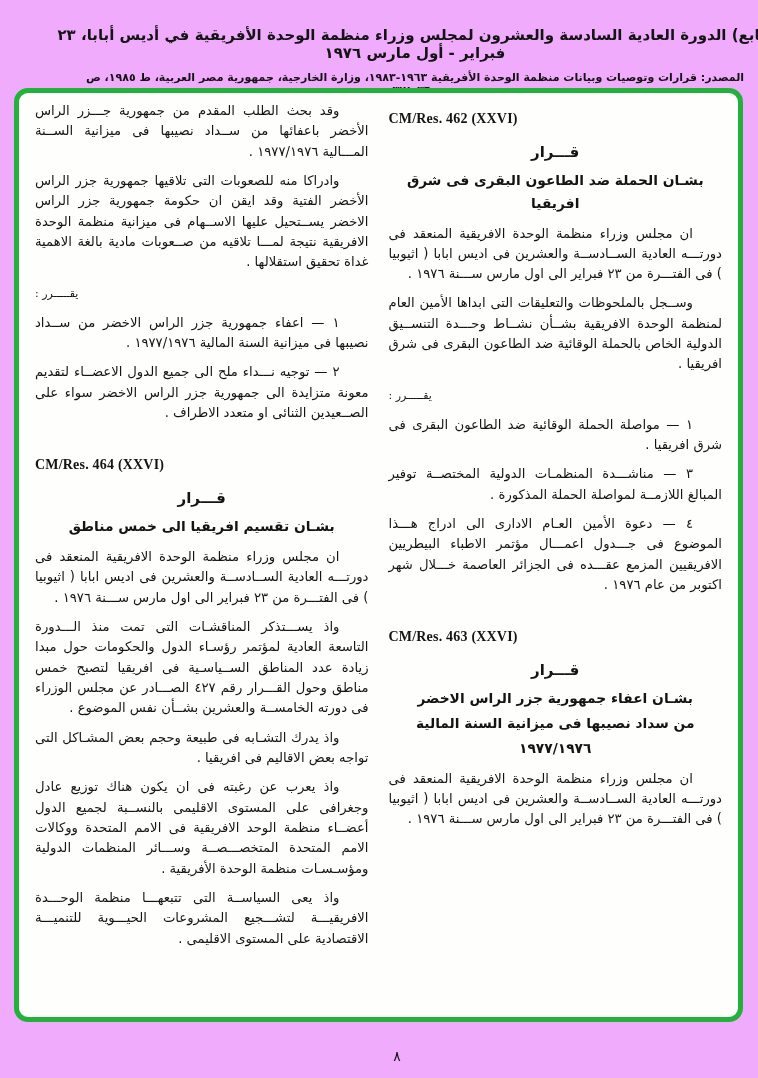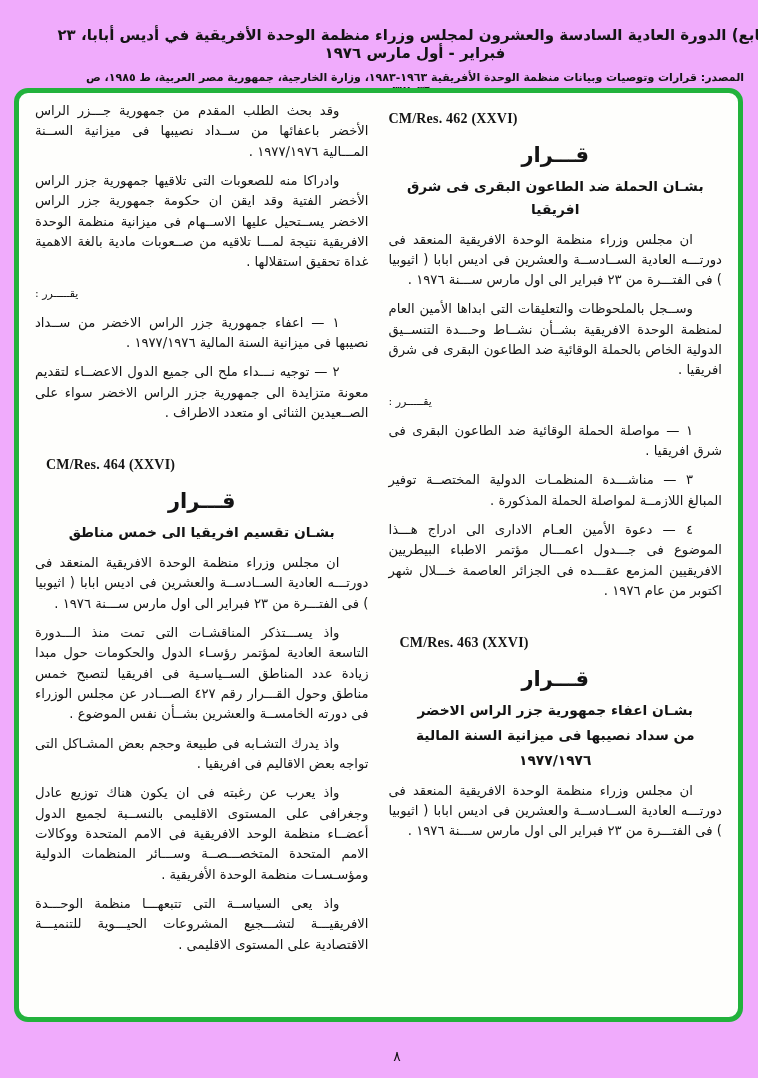--- a/index.html
+++ b/index.html
@@ -46,25 +46,25 @@
   .col{flex:1 1 0;min-width:0;}
   .cm-label{
     direction:ltr;
     text-align:left;
     font-family:"Liberation Serif", serif;
     font-size:14px;
     font-weight:600;
     margin:10px 0 4px 0;
     letter-spacing:0.2px;
   }
-  .gap-top{margin-top:34px;margin-left:11px;}
+  .gap-top{margin-top:34px;}
   .h-qarar{
     text-align:center;
     font-weight:bold;
-    font-size:21px;
+    font-size:15px;
     margin:16px 0 8px 0;
   }
   .h-sub{
     text-align:center;
     font-weight:bold;
     font-size:13.8px;
     line-height:1.65;
     margin:0 0 2px 0;
   }
   .para{

